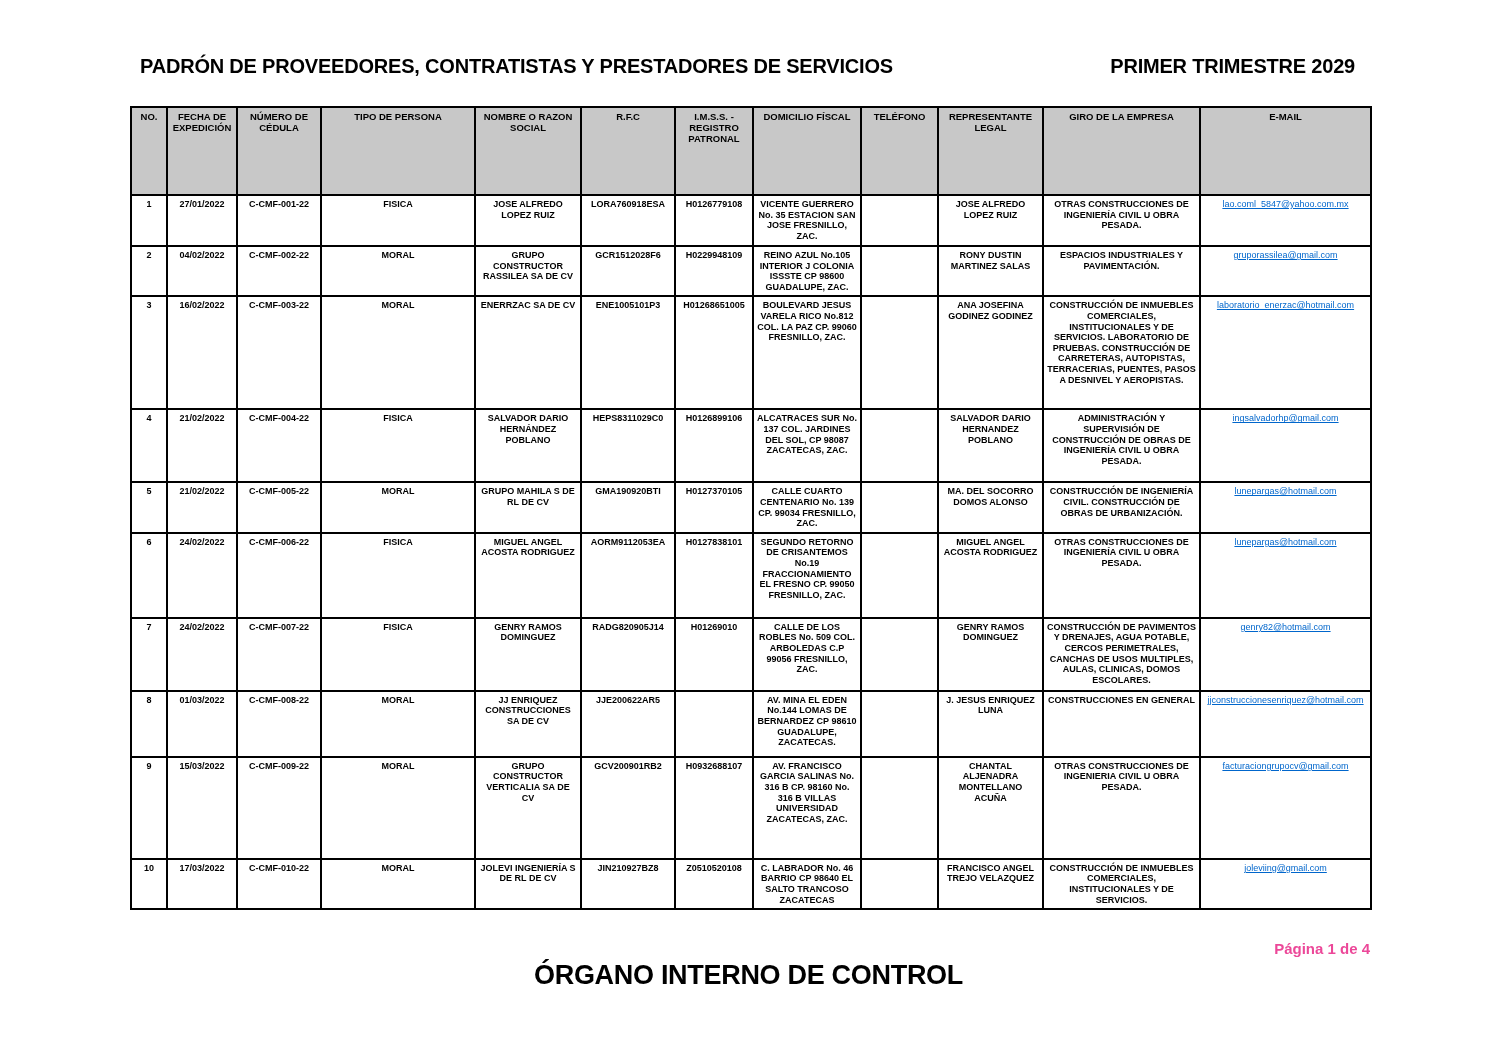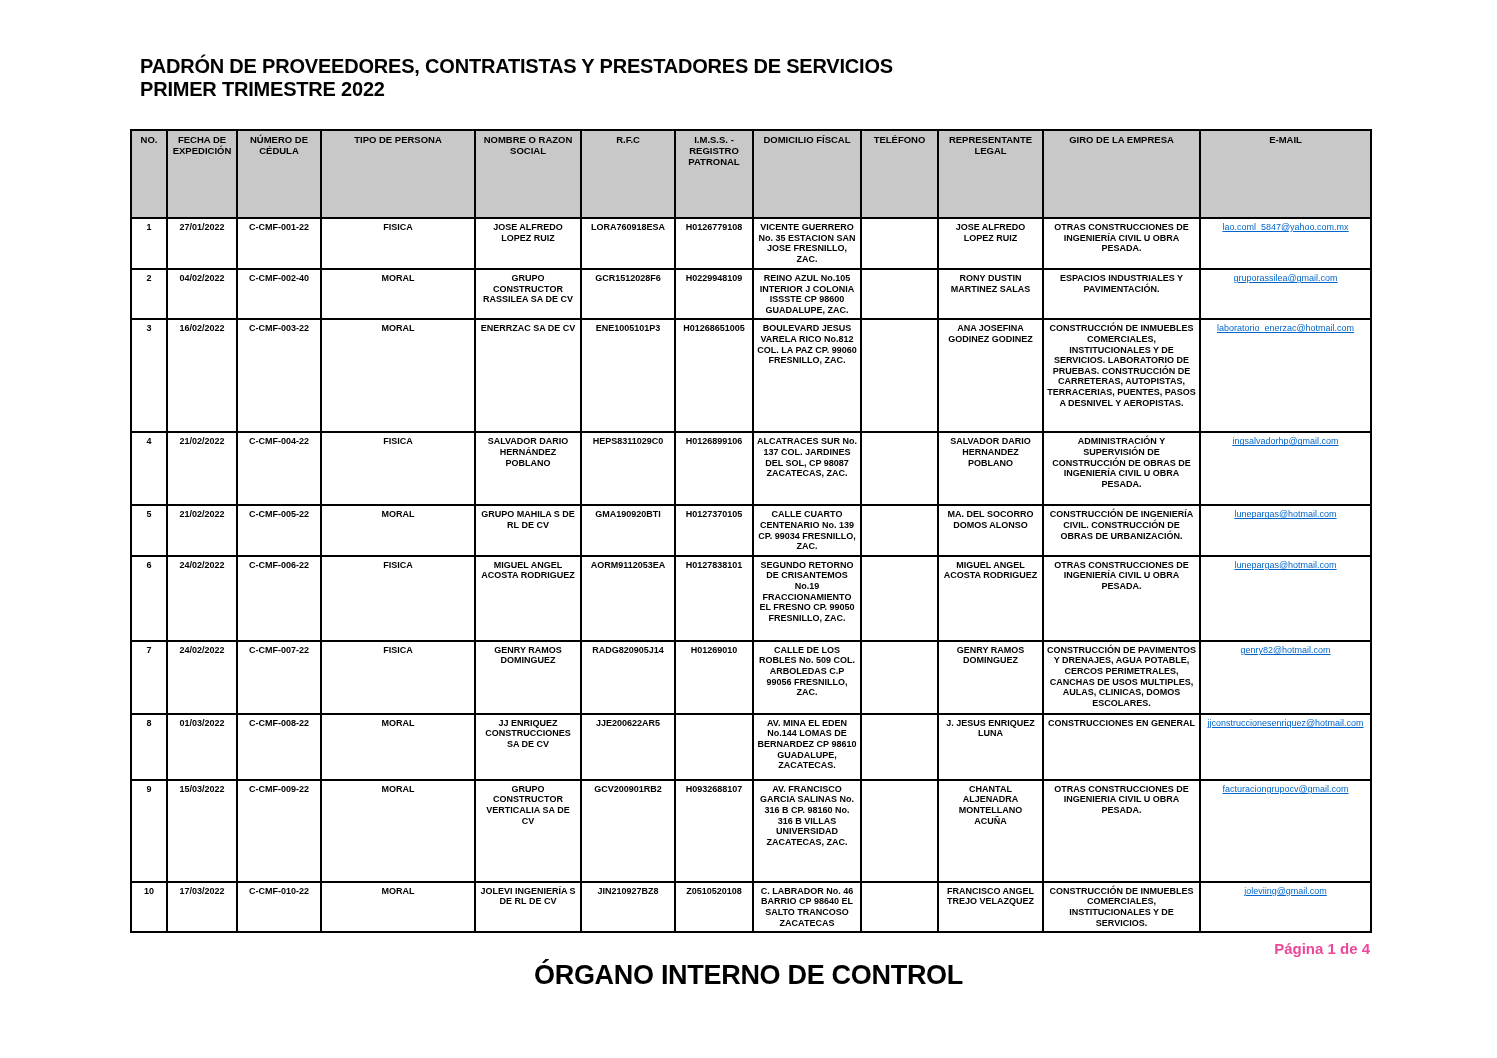--- a/index.html
+++ b/index.html
@@ -5,21 +5,20 @@
   html,body{margin:0;padding:0;}
   body{
     width:1497px;height:1058px;background:#ffffff;overflow:hidden;
     font-family:"Liberation Sans", sans-serif;
     -webkit-font-smoothing:antialiased;
   }
   .page{position:relative;width:1497px;height:1058px;}
   .title-row{
     display:flex;justify-content:space-between;align-items:flex-start;
     padding:55px 142px 0 140px;
-    flex-direction:column;
   }
   .doc-title,.doc-period{
     font-size:20px;font-weight:bold;color:#000;margin:0;letter-spacing:-0.2px;
     white-space:nowrap;
   }
   table.providers{
     border-collapse:collapse;table-layout:fixed;
     width:1240px;margin:28px 0 12px 130px;
   }
   table.providers col.c1{width:36px}
@@ -67,21 +66,21 @@
     letter-spacing:-0.3px;
   }
 </style>
 </head>
 <body>
 
 <div class="page">
 
   <div class="title-row">
     <h1 class="doc-title">PADRÓN DE PROVEEDORES, CONTRATISTAS Y PRESTADORES DE SERVICIOS</h1>
-    <h1 class="doc-period">PRIMER TRIMESTRE 2022</h1>
+    <h1 class="doc-period">PRIMER TRIMESTRE 2029</h1>
   </div>
 
   <table class="providers">
     <colgroup>
       <col class="c1">
         <col class="c2">
         <col class="c3">
         <col class="c4">
       <col class="c5">
         <col class="c6">
@@ -119,21 +118,21 @@
           <td>H0126779108</td>
           <td>VICENTE GUERRERO No. 35 ESTACION SAN JOSE FRESNILLO, ZAC.</td>
           <td></td>
           <td>JOSE ALFREDO LOPEZ RUIZ</td>
           <td>OTRAS CONSTRUCCIONES DE INGENIERÍA CIVIL U OBRA PESADA.</td>
           <td><a class="email" href="#">lao.coml_5847@yahoo.com.mx</a></td>
         </tr>
         <tr>
           <td>2</td>
           <td>04/02/2022</td>
-          <td>C-CMF-002-40</td>
+          <td>C-CMF-002-22</td>
           <td>MORAL</td>
           <td>GRUPO CONSTRUCTOR RASSILEA SA DE CV</td>
           <td>GCR1512028F6</td>
           <td>H0229948109</td>
           <td>REINO AZUL No.105 INTERIOR J COLONIA ISSSTE CP 98600 GUADALUPE, ZAC.</td>
           <td></td>
           <td>RONY DUSTIN MARTINEZ SALAS</td>
           <td>ESPACIOS INDUSTRIALES Y PAVIMENTACIÓN.</td>
           <td><a class="email" href="#">gruporassilea@gmail.com</a></td>
         </tr>

